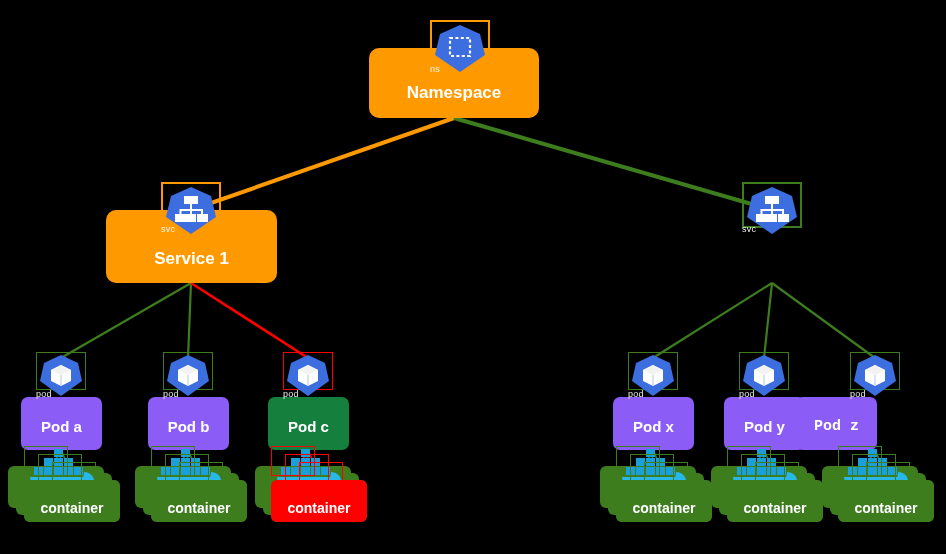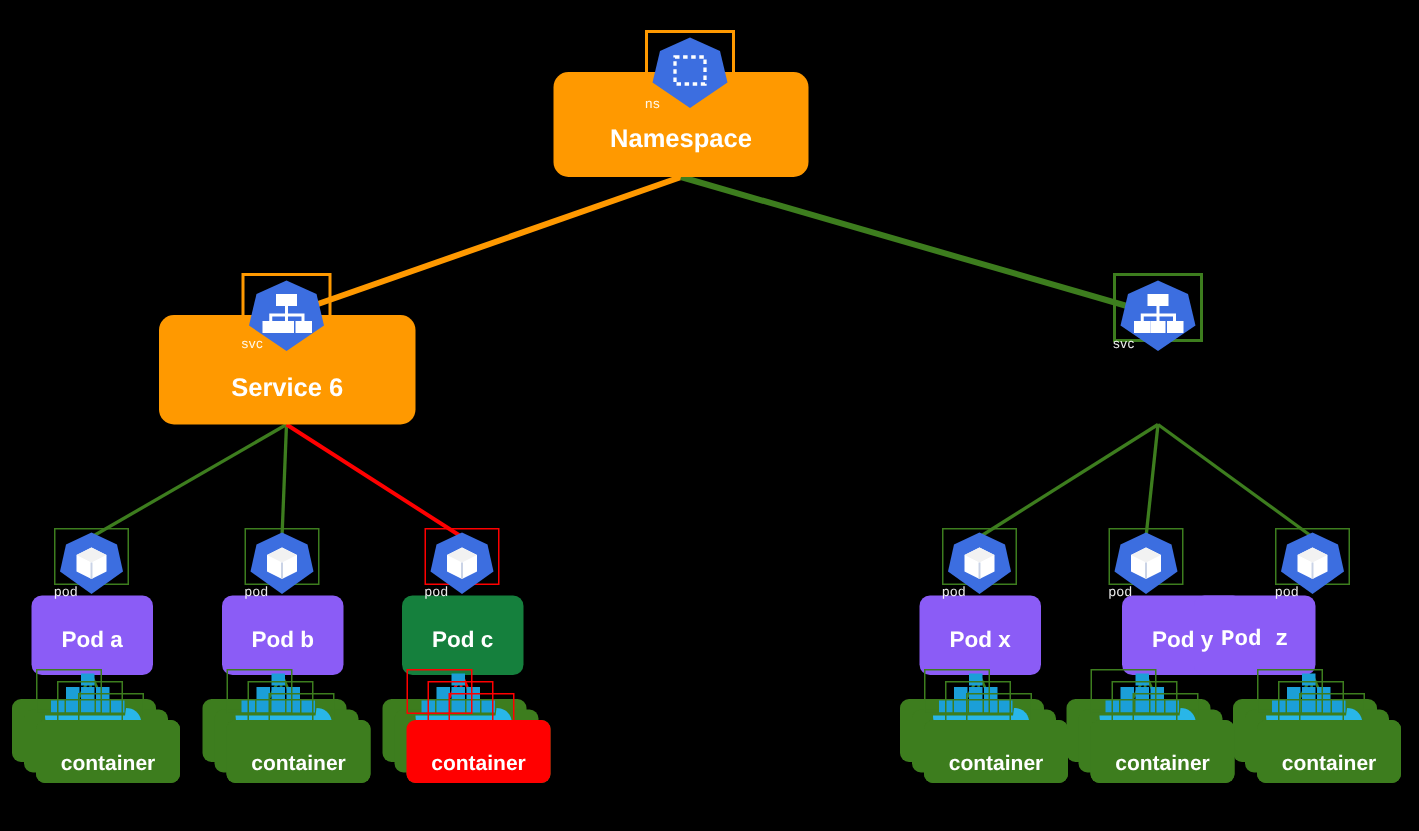--- a/index.html
+++ b/index.html
@@ -202,21 +202,21 @@
   <div class="badge" style="left:430px; top:20px; width:60px; height:60px;">
     <div class="frame" style="left:0; top:0; width:60px; height:48px; border-color:#ff9900;"></div>
     <svg width="60" height="60" viewBox="0 0 60 60" style="left:0; top:0;">
       <polygon points="30,5 50,14 55,35 30,52 5,35 10,14" fill="#3c6ee0"></polygon>
       <rect x="20" y="18" width="20" height="18" fill="none" stroke="#ffffff" stroke-width="2.2" stroke-dasharray="3 2.4"></rect>
     </svg>
     <div class="sub" style="top:44px;">ns</div>
   </div>
 
   <div class="node svc-box svc-1">
-    <span class="label">Service 6</span>
+    <span class="label">Service 1</span>
   </div>
   <div class="badge" style="left:161px; top:182px; width:60px; height:60px;">
     <div class="frame" style="left:0; top:0; width:60px; height:46px; border-color:#ff9900;"></div>
     <svg width="60" height="60" viewBox="0 0 60 60" style="left:0; top:0;">
       <polygon points="30,5 50,14 55,35 30,52 5,35 10,14" fill="#3c6ee0"></polygon>
       <rect x="23" y="14" width="14" height="8" fill="#ffffff"></rect>
       <rect x="14" y="32" width="11" height="8" fill="#ffffff"></rect>
       <rect x="25" y="32" width="10" height="8" fill="#ffffff"></rect>
       <rect x="36" y="32" width="11" height="8" fill="#ffffff"></rect>
       <path d="M30 22 L30 28 M19.5 32 L19.5 28 L41 28 L41 32 M30 28 L30 32" stroke="#ffffff" stroke-width="2" fill="none"></path>
@@ -286,21 +286,21 @@
     <div class="frame" style="left:0; top:0; width:50px; height:38px; border-width:1.6px; border-color:#3d7d1e;"></div>
     <svg width="50" height="50" viewBox="0 0 50 50" style="left:0; top:0;">
       <polygon points="25,3 42,11 46,29 25,44 4,29 8,11" fill="#3c6ee0"></polygon>
       <polygon points="25,13 35,18 35,29 25,34 15,29 15,18" fill="#ffffff"></polygon>
       <polygon points="25,13 35,18 25,23 15,18" fill="#f2f2f2"></polygon>
       <path d="M25 23 L25 34" stroke="#c9d2e6" stroke-width="1.3"></path>
     </svg>
     <div class="sub" style="top:37px;">pod</div>
   </div>
 
-  <div class="node pod-box pod-green" style="left:724px;margin-left:24px;">
+  <div class="node pod-box pod-green" style="left:724px;">
     <span class="label">Pod y</span>
   </div>
   <div class="badge" style="left:739px; top:352px; width:50px; height:54px;">
     <div class="frame" style="left:0; top:0; width:50px; height:38px; border-width:1.6px; border-color:#3d7d1e;"></div>
     <svg width="50" height="50" viewBox="0 0 50 50" style="left:0; top:0;">
       <polygon points="25,3 42,11 46,29 25,44 4,29 8,11" fill="#3c6ee0"></polygon>
       <polygon points="25,13 35,18 35,29 25,34 15,29 15,18" fill="#ffffff"></polygon>
       <polygon points="25,13 35,18 25,23 15,18" fill="#f2f2f2"></polygon>
       <path d="M25 23 L25 34" stroke="#c9d2e6" stroke-width="1.3"></path>
     </svg>

